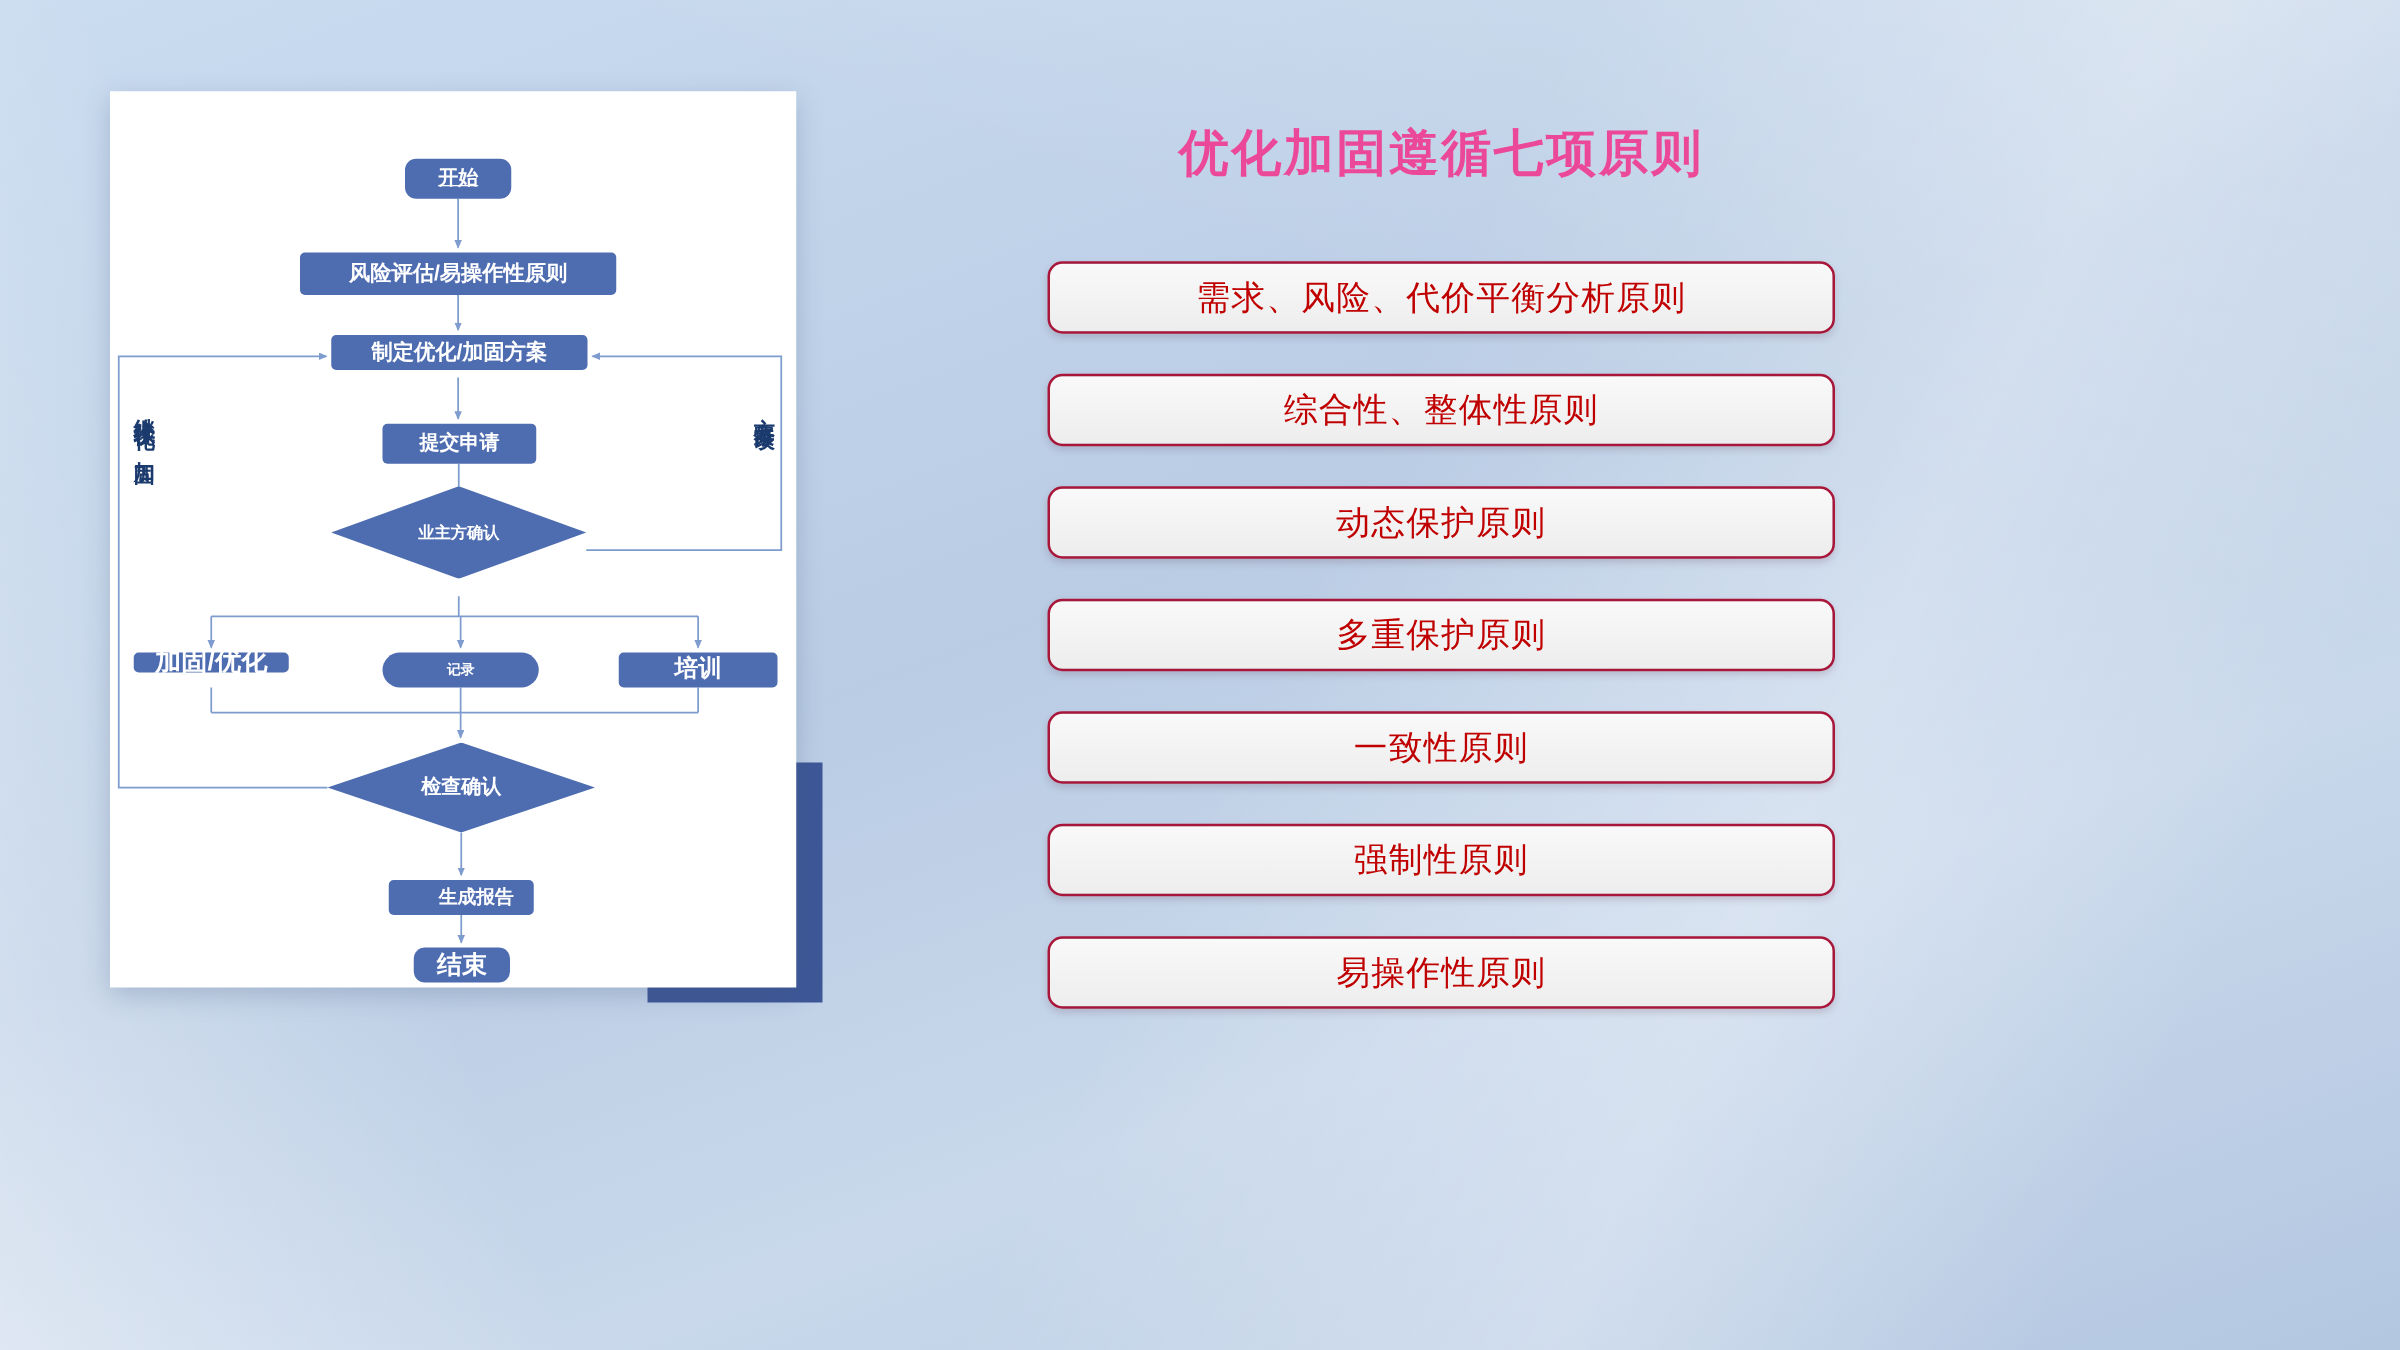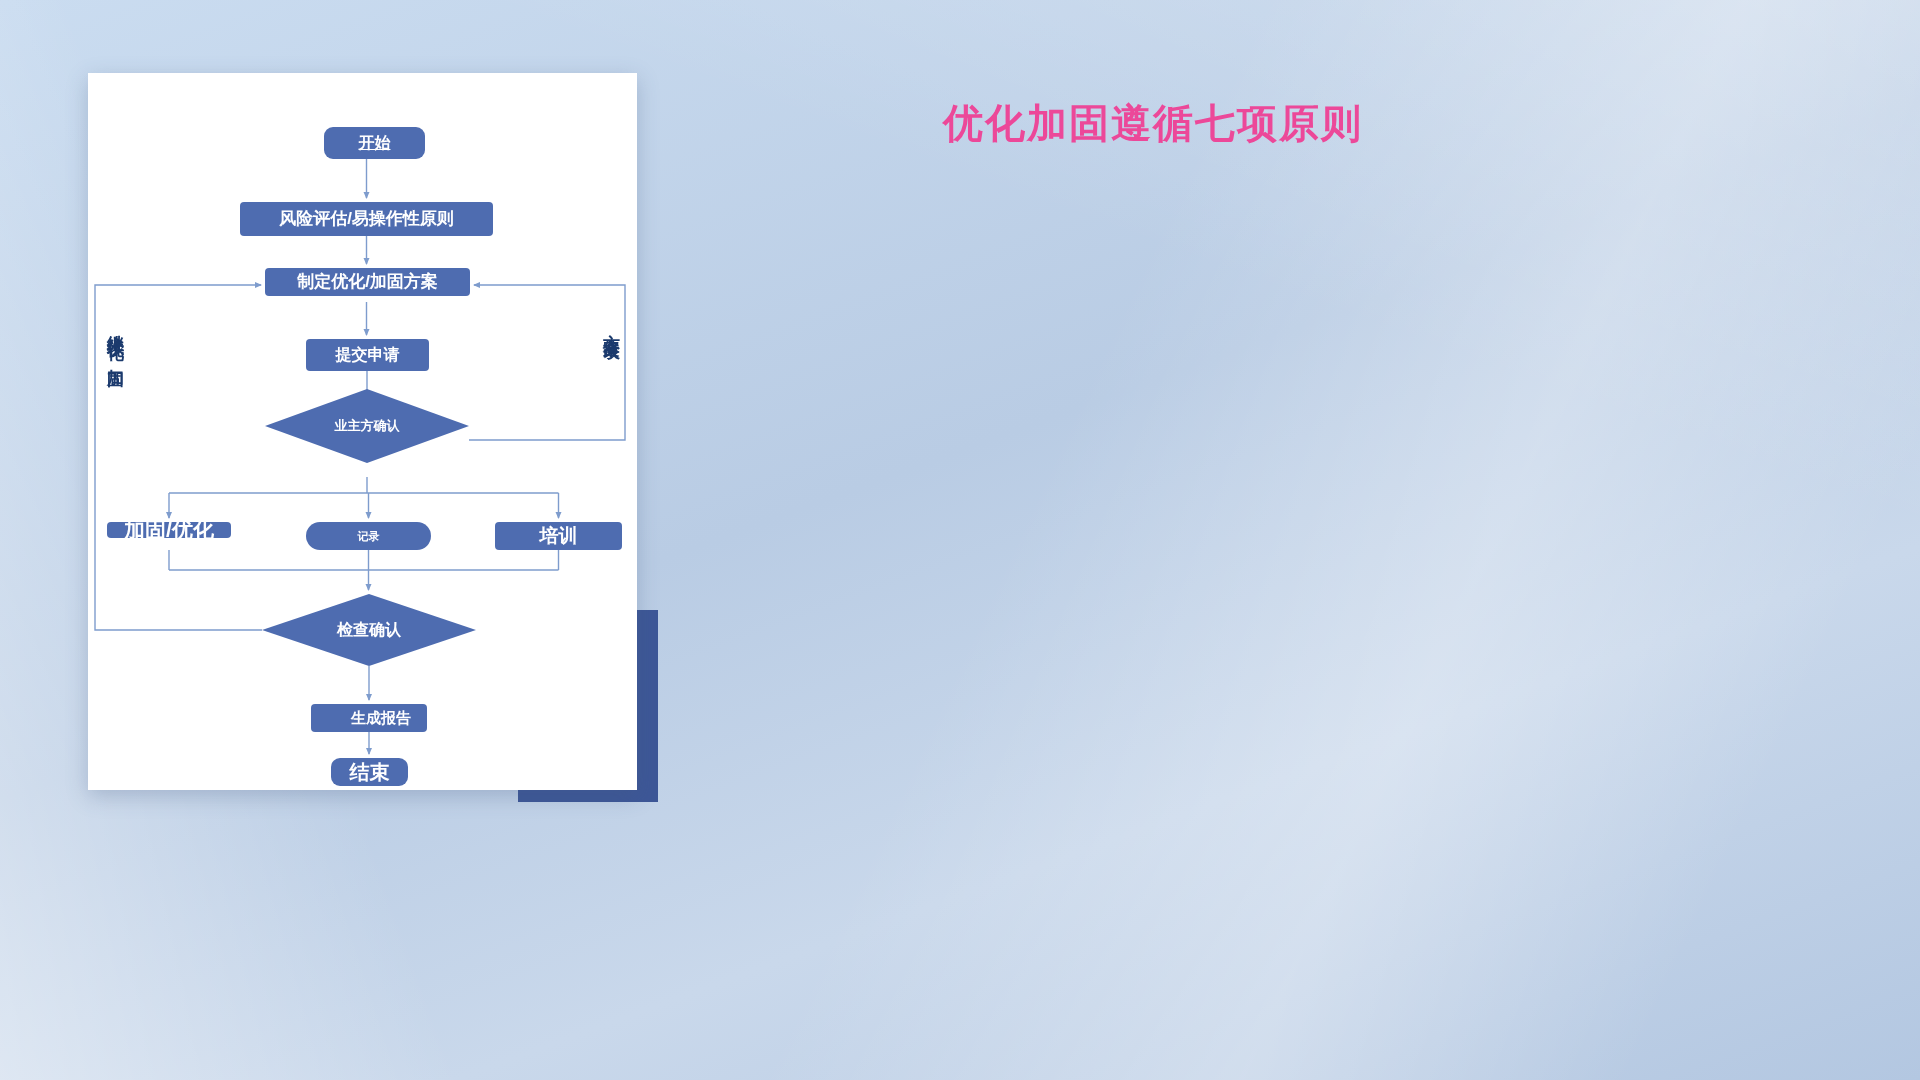--- a/index.html
+++ b/index.html
@@ -25,21 +25,21 @@
     box-shadow: 0 6px 20px rgba(70, 90, 130, 0.28);
   }
   .connectors { position: absolute; left: 0; top: 0; width: 549px; height: 717px; }
 
   .node {
     position: absolute; background: #4e6cb0; color: #ffffff; font-weight: bold;
     display: flex; align-items: center; justify-content: center;
     font-size: 16px; border-radius: 4px; text-align: center; line-height: 1.1;
     z-index: 3;
   }
-  .n-start    { left: 236px; top: 54px;  width: 101px;  height: 32px; border-radius: 9px; text-decoration: underline; }
+  .n-start    { left: 236px; top: 54px;  width: 85px;  height: 32px; border-radius: 9px; text-decoration: underline; }
   .n-risk     { left: 152px; top: 129px; width: 253px; height: 34px; font-size: 17px; }
   .n-plan     { left: 177px; top: 195px; width: 205px; height: 28px; font-size: 17px; }
   .n-submit   { left: 218px; top: 266px; width: 123px; height: 32px; }
   .n-owner    { left: 177px; top: 316px; width: 204px; height: 74px; font-size: 13px;
                 clip-path: polygon(50% 0, 100% 50%, 50% 100%, 0 50%); border-radius: 0; }
   .n-harden   { left: 19px;  top: 449px; width: 124px; height: 16px; font-size: 21px; }
   .n-record   { left: 218px; top: 449px; width: 125px; height: 28px; font-size: 11px; border-radius: 14px; }
   .n-training { left: 407px; top: 449px; width: 127px; height: 28px; font-size: 19px; }
   .n-check    { left: 174px; top: 521px; width: 214px; height: 72px; font-size: 16px;
                 clip-path: polygon(50% 0, 100% 50%, 50% 100%, 0 50%); border-radius: 0; }
@@ -117,15 +117,24 @@
     <div class="node n-report">生成报告</div>
     <div class="node n-end">结束</div>
 
     <div class="vlabel vlabel-left">继续优化/加固</div>
     <div class="vlabel vlabel-right">方案修改</div>
 
   </div>
 
   <div class="panel">
     <div class="panel-title">优化加固遵循七项原则</div>
+    <div class="pills">
+      <div class="pill">需求、风险、代价平衡分析原则</div>
+      <div class="pill">综合性、整体性原则</div>
+      <div class="pill">动态保护原则</div>
+      <div class="pill">多重保护原则</div>
+      <div class="pill">一致性原则</div>
+      <div class="pill">强制性原则</div>
+      <div class="pill">易操作性原则</div>
+    </div>
   </div>
 
 </div>
 
 </body></html>

